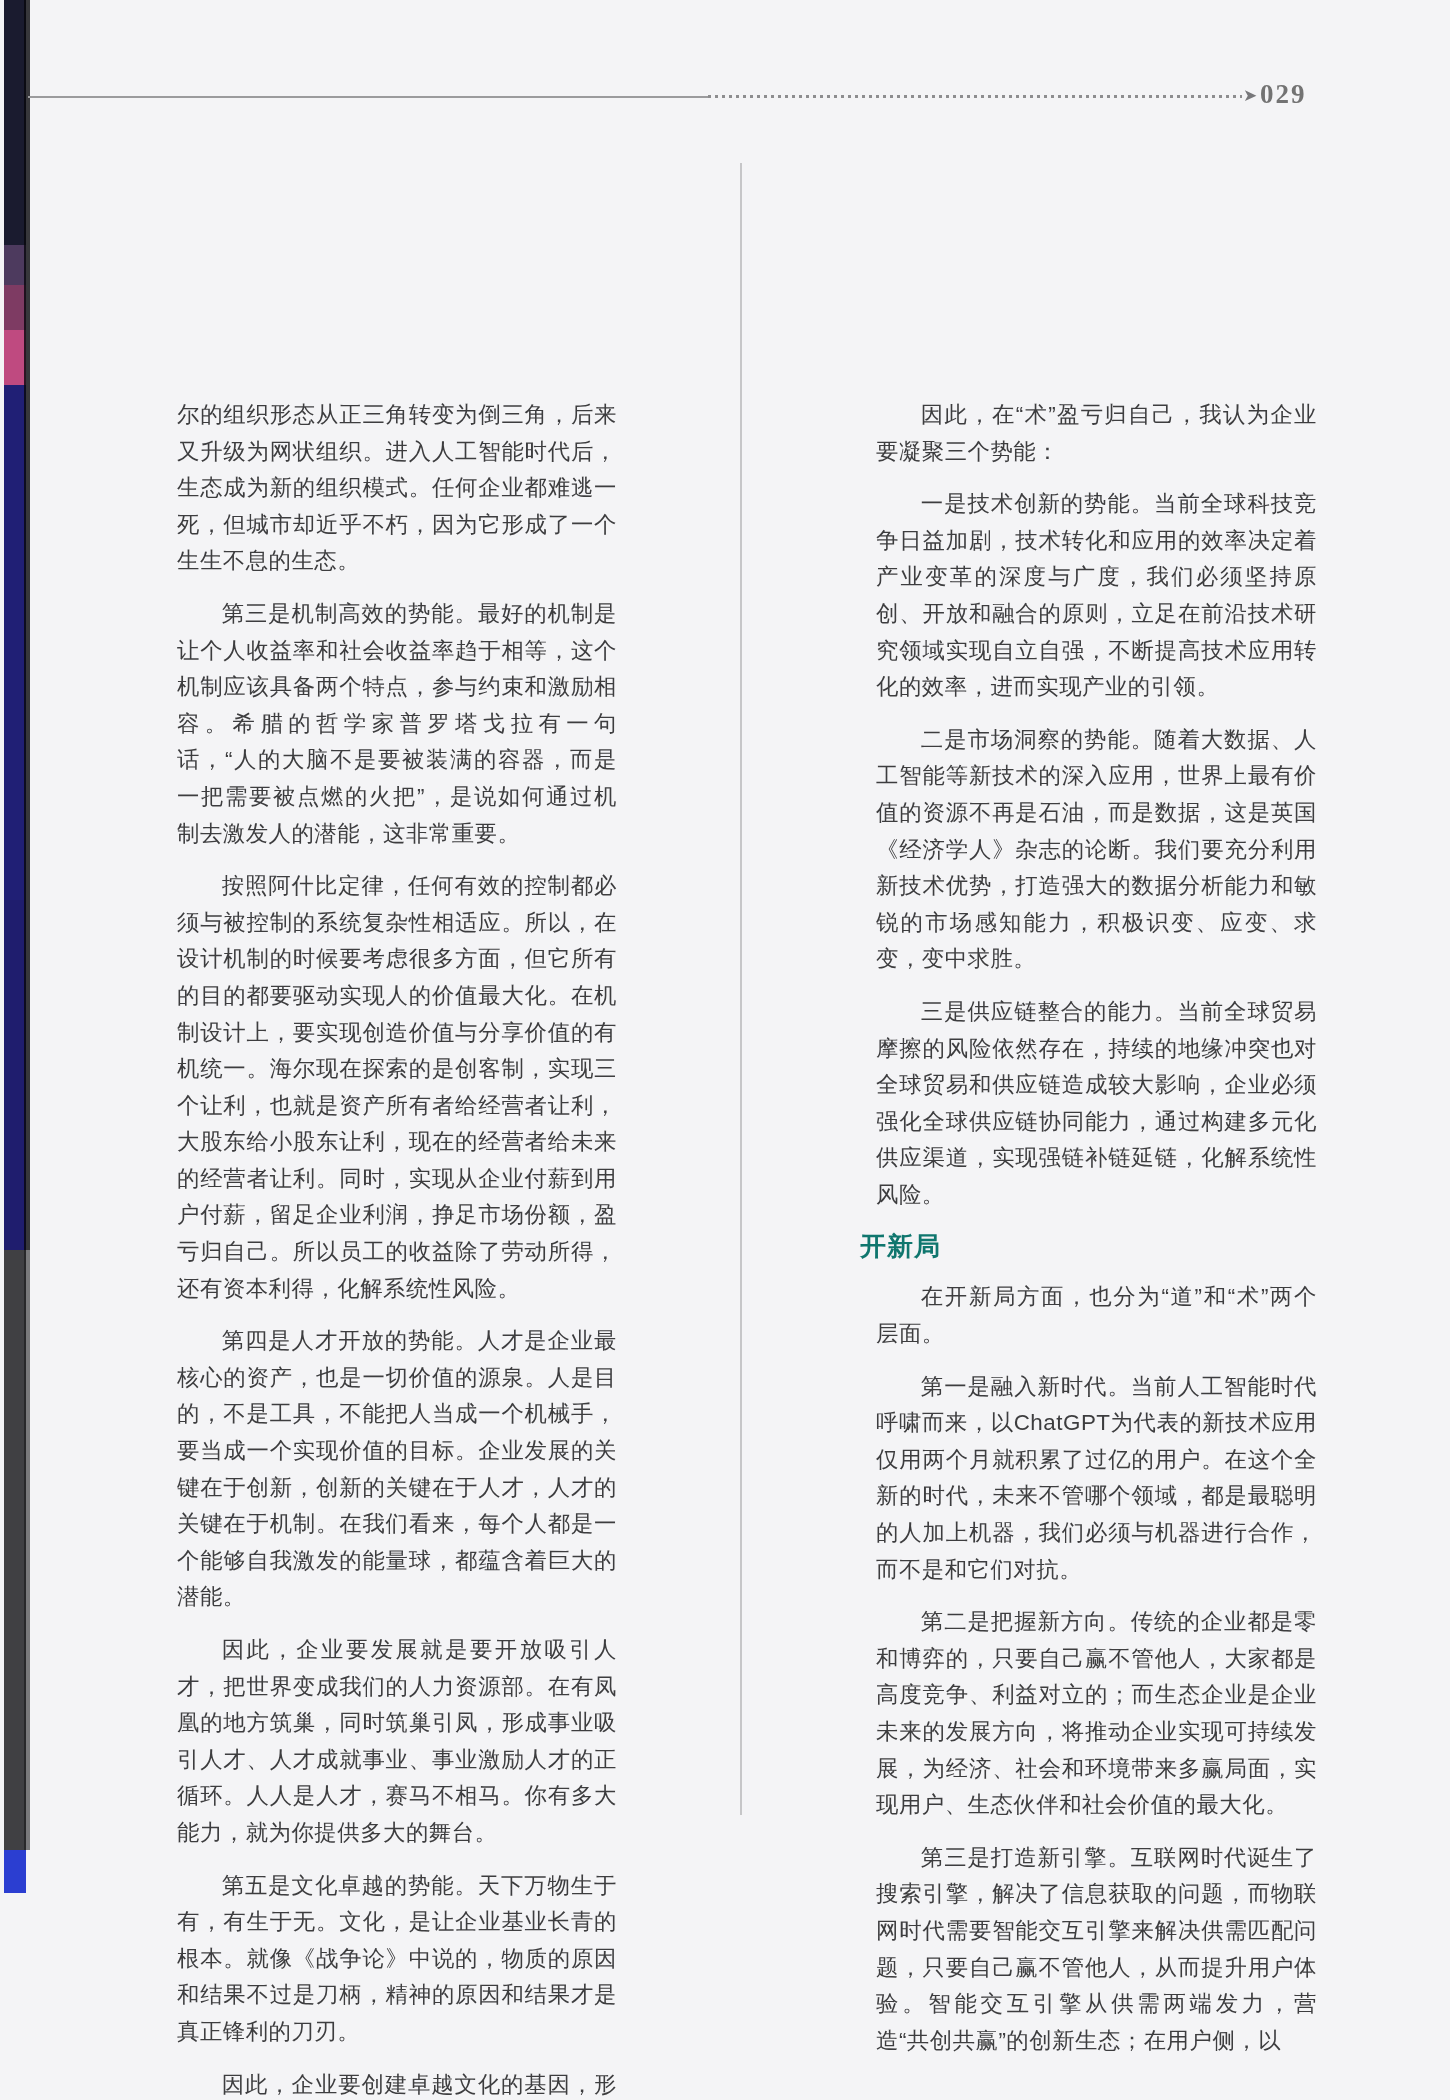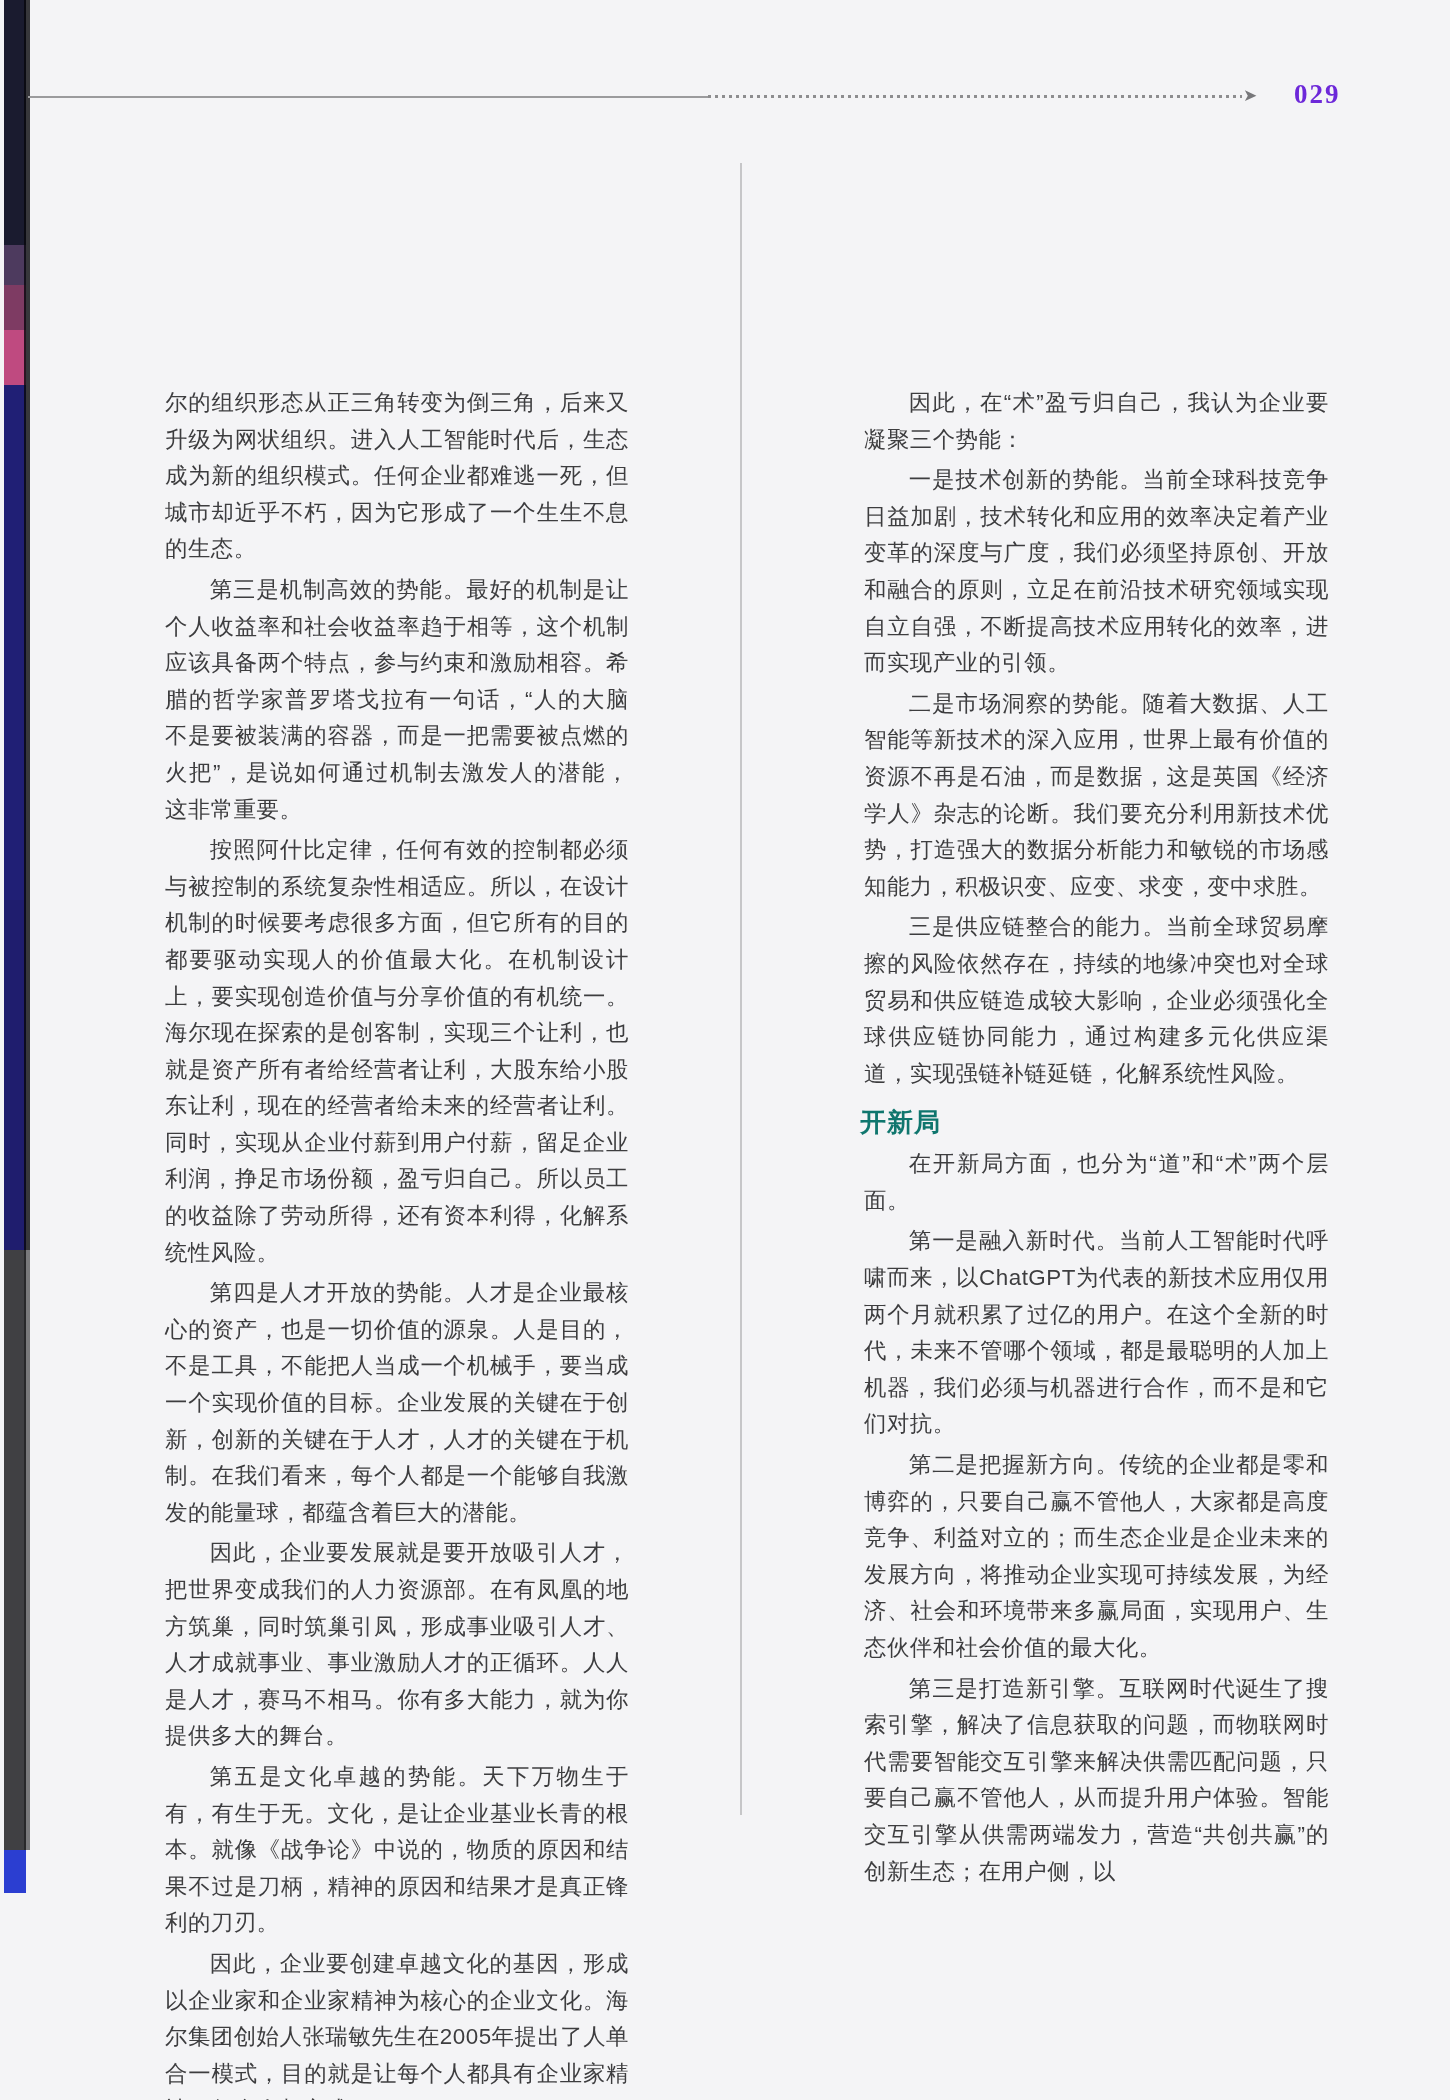--- a/index.html
+++ b/index.html
@@ -29,33 +29,33 @@
     background:rgba(20,20,22,0.55);}
   .spine-soft{position:absolute;left:2px;top:0;width:5px;height:1893px;
     background:rgba(240,230,245,0.35);}
 
   
   .rule-solid{position:absolute;left:28px;top:96px;width:680px;height:2px;background:#9b9b9d;}
   .rule-dotted{position:absolute;left:708px;top:95px;width:534px;height:3px;
     background-image:repeating-linear-gradient(90deg,#8d8d8f 0 3px,rgba(0,0,0,0) 3px 7px);}
   .rule-arrow{position:absolute;left:1243px;top:85px;font-size:17px;color:#77777a;
     line-height:22px;}
-  .page-number{position:absolute;left:1294px;top:79px;
+  .page-number{position:absolute;left:1260px;top:79px;
     font-family:"Liberation Serif",serif;font-size:27px;font-weight:700;
-    letter-spacing:2px;color:#6d28d9;}
+    letter-spacing:2px;color:#737373;}
 
   
   .col-divider{position:absolute;left:740px;top:163px;width:2px;height:1652px;background:#c6c6c8;}
 
   
   .col{position:absolute;top:381px;
     font-size:22.4px;line-height:36.6px;color:#3d3d3f;
     text-align:justify;text-justify:inter-ideograph;
     letter-spacing:0.5px;}
-  .col p{margin:4px;text-indent:2em;}
+  .col p{margin:16px;text-indent:2em;}
   .col p.cont{text-indent:0;}
   .col-left{left:161px;width:472px;}
   .col-right{left:860px;width:473px;}
   .col h3{margin:13px 0 7px 0;font-size:26px;line-height:34px;color:#0f766e;
     font-weight:700;text-indent:0;letter-spacing:1px;}
 </style>
 </head>
 <body>
 
 <div class="page">

